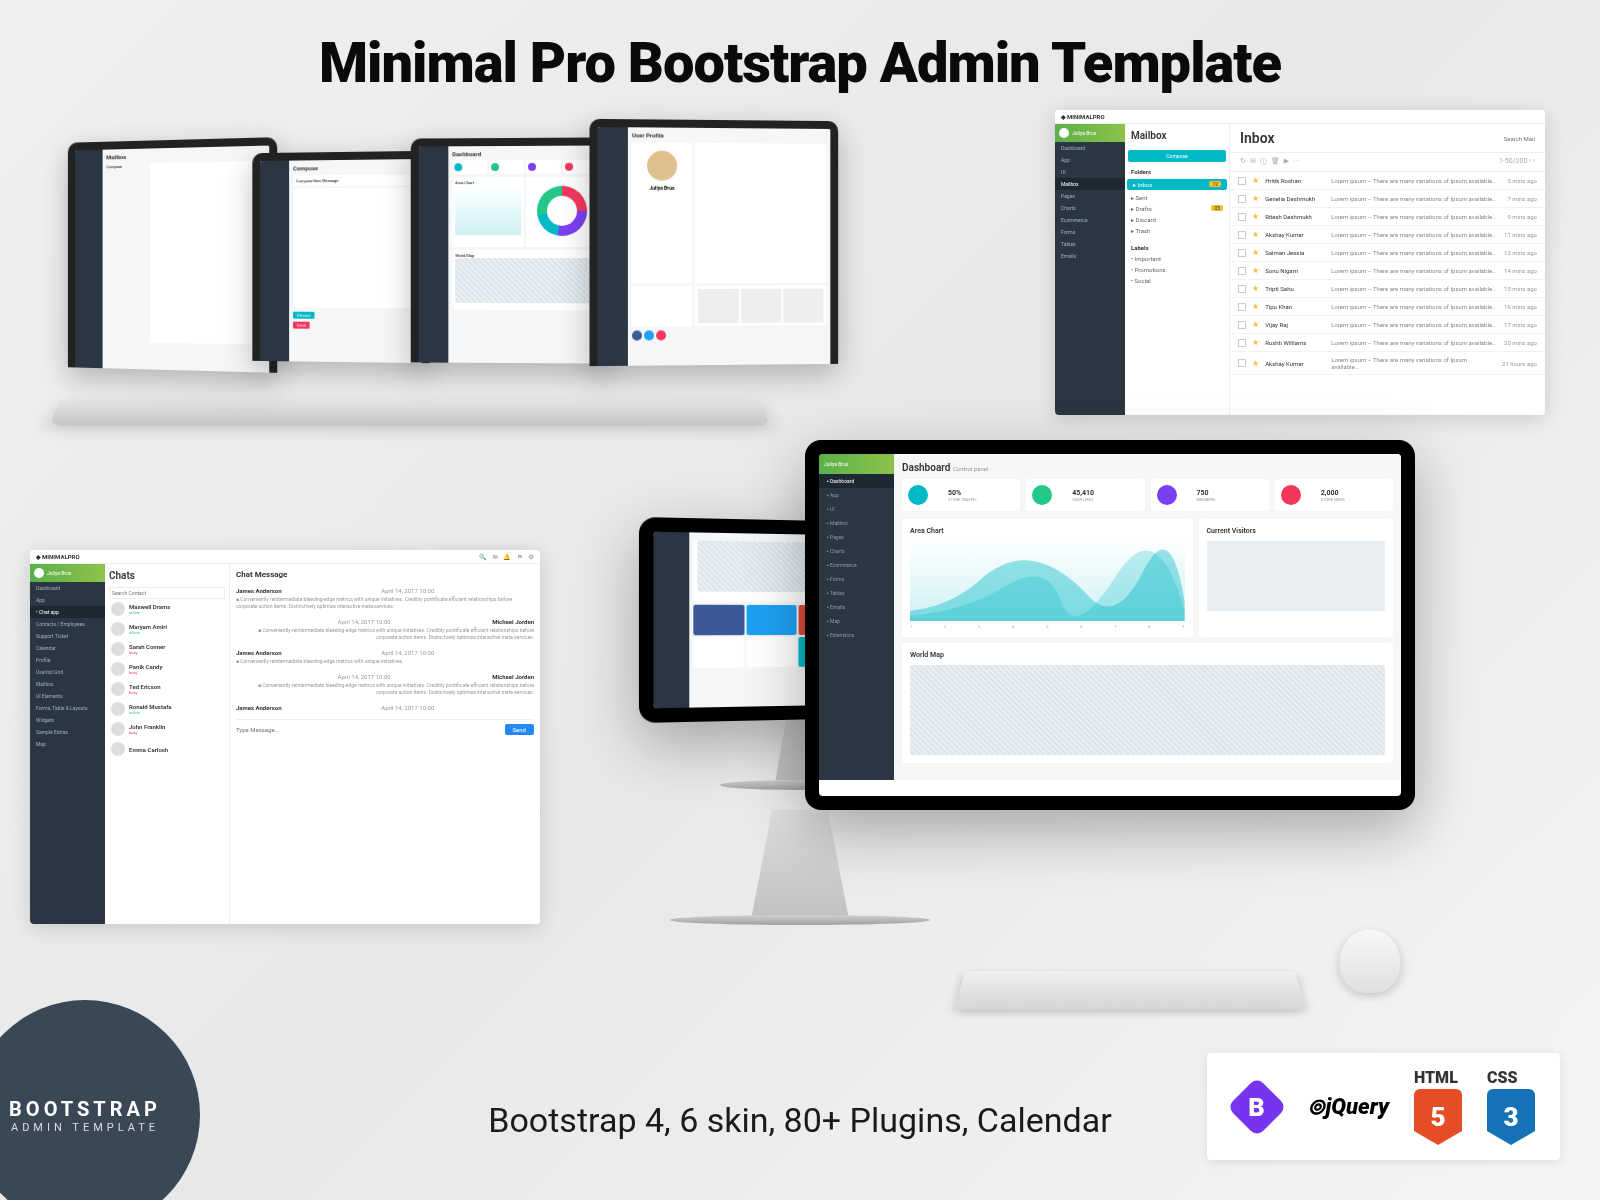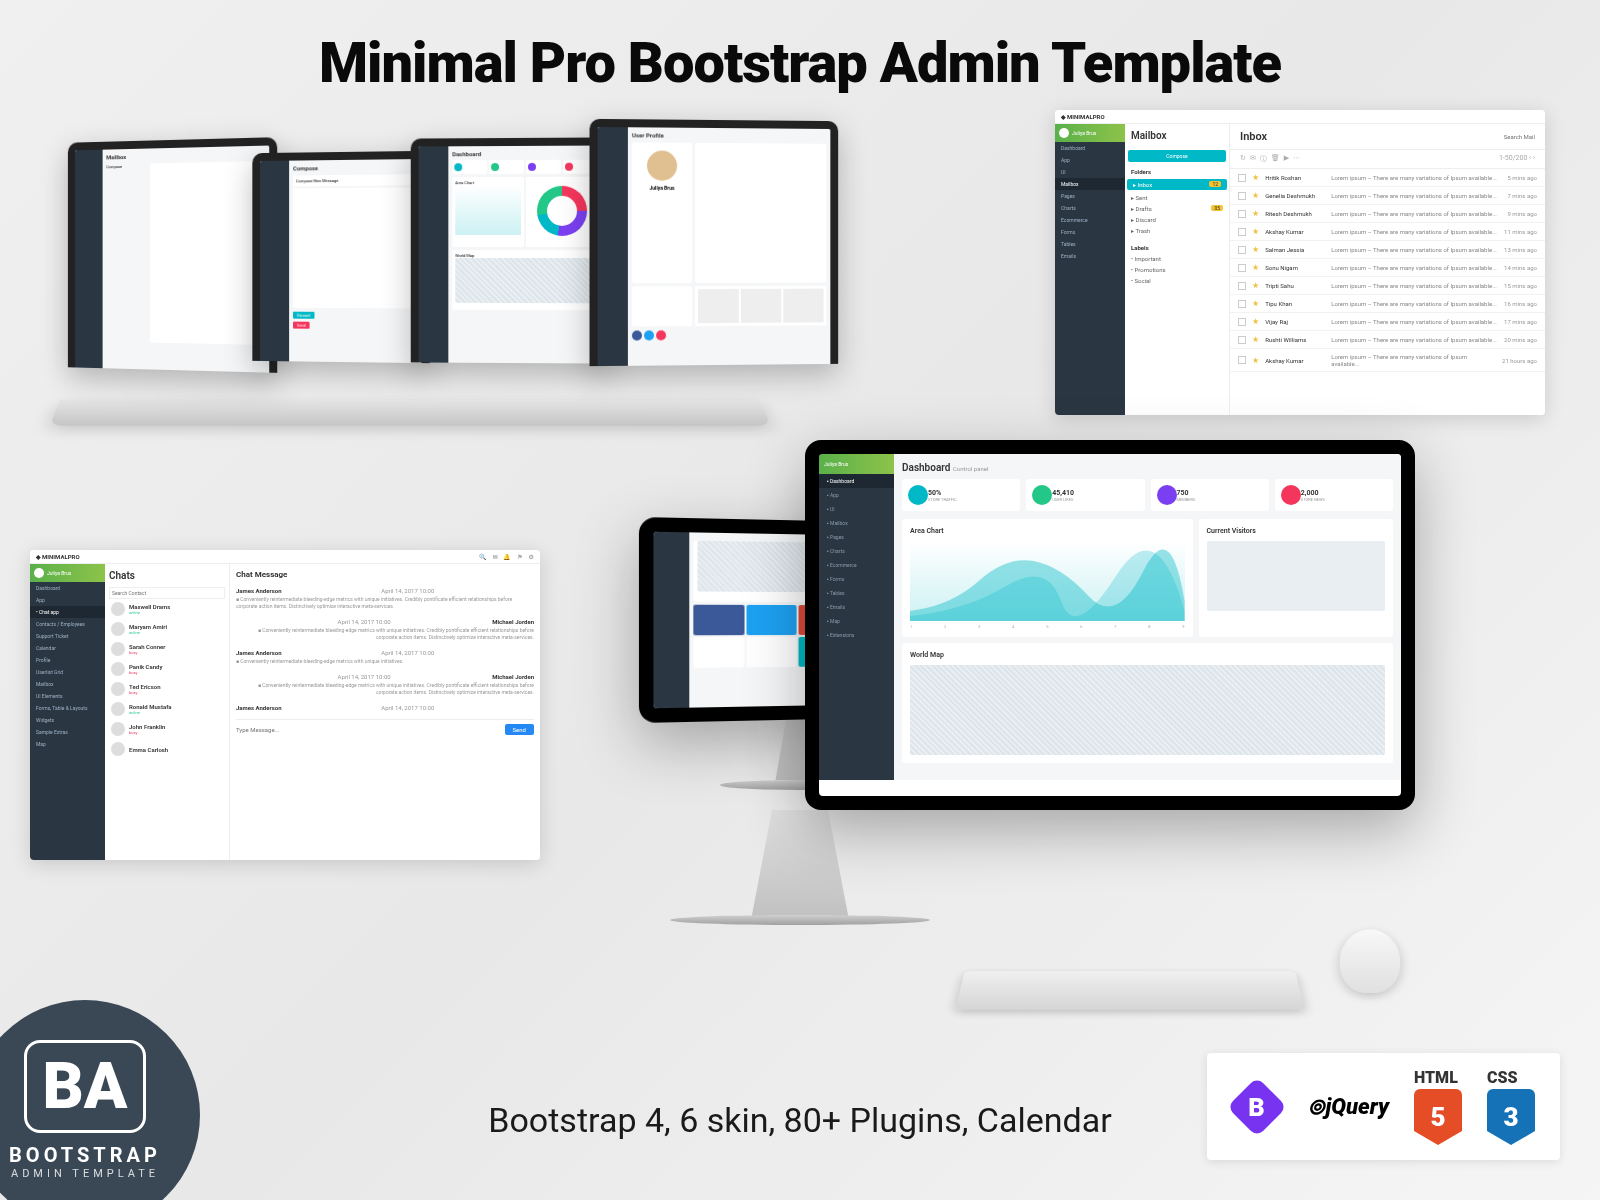--- a/index.html
+++ b/index.html
@@ -39,21 +39,21 @@
 .mock.mailbox .mid .fold.act{background:#01b8c6;color:#fff;border-radius:2px;margin:2px}
 .mock.mailbox .list{flex:1;background:#fff}
 .mock.mailbox .list .lr{display:flex;padding:4px 8px;border-bottom:1px solid #f2f2f2;align-items:center;gap:6px;font-size:6px}
 .mock.mailbox .list .lr .cb{width:8px;height:8px;border:1px solid #ccc}
 .mock.mailbox .list .lr .st{color:#f0c040;font-size:8px}
 .mock.mailbox .list .lr .nm{width:60px;color:#333}
 .mock.mailbox .list .lr .sub{flex:1;color:#888}
 .mock.mailbox .list .lr .tm{color:#999}
 
 
-.mock.chat{top:550px;left:30px;width:510px;height:310px}
+.mock.chat{top:550px;left:30px;width:510px;height:374px}
 .mock.chat .row{height:calc(100% - 14px)}
 .mock.chat .sb{width:75px}
 .mock.chat .contacts{width:125px;background:#fff;border-right:1px solid #eee;padding:4px}
 .mock.chat .ct{display:flex;align-items:center;gap:4px;padding:3px 2px}
 .mock.chat .ct .av{width:14px;height:14px;border-radius:50%;background:#ddd}
 .mock.chat .msgs{flex:1;background:#fff;padding:6px}
 .mock.chat .msg{margin-bottom:8px}
 .mock.chat .msg .mh{display:flex;justify-content:space-between;font-size:6px;font-weight:700;color:#333}
 .mock.chat .msg .mb{font-size:5px;color:#999;margin-top:2px;line-height:1.4}
 .mock.chat .send{background:#2489f4;color:#fff;padding:2px 8px;font-size:6px;border-radius:2px;float:right}
@@ -69,21 +69,21 @@
 .imac{position:absolute;background:#000;border-radius:16px;padding:14px;box-shadow:0 20px 60px rgba(0,0,0,0.3)}
 .imac .scr{background:#fff;width:100%;height:100%;border-radius:4px;overflow:hidden;font-size:6px}
 .imac-stand{position:absolute;width:140px;height:110px;background:linear-gradient(#e0e0e0,#c0c0c0);clip-path:polygon(30% 0,70% 0,85% 100%,15% 100%);left:50%;transform:translateX(-50%)}
 .imac-foot{position:absolute;width:260px;height:10px;background:linear-gradient(#d0d0d0,#a0a0a0);border-radius:50%;left:50%;transform:translateX(-50%)}
 
 .imac.big{top:440px;right:185px;width:610px;height:370px;z-index:5}
 .imac.big .scr .row{display:flex;height:100%}
 .imac.big .dsb{width:75px;background:#2a3642}
 .imac.big .dmain{flex:1;background:#f4f6f8;padding:8px}
 .stats{display:flex;gap:6px;margin-bottom:8px}
-.stat{flex:1;background:#fff;border-radius:3px;padding:6px;display:flex;align-items:center;gap:0}
+.stat{flex:1;background:#fff;border-radius:3px;padding:6px;display:flex;align-items:center;gap:20px}
 .stat .ic{width:20px;height:20px;border-radius:50%}
 .stat .ic.c1{background:#01b8c6}.stat .ic.c2{background:#23c788}.stat .ic.c3{background:#7b3ff2}.stat .ic.c4{background:#f5365c}
 .stat .v{font-size:7px;font-weight:700;color:#333}
 .stat .l{font-size:4px;color:#999}
 .panels{display:flex;gap:6px}
 .panel{background:#fff;border-radius:3px;padding:8px}
 .panel .pt{font-size:7px;font-weight:600;color:#333;margin-bottom:6px}
 .area-chart{height:80px;position:relative;background:linear-gradient(to top,rgba(1,184,198,0.2),transparent)}
 .area-chart svg{width:100%;height:100%}
 .donut{width:80px;height:80px;border-radius:50%;background:conic-gradient(#f5365c 0 90deg,#7b3ff2 90deg 190deg,#01b8c6 190deg 260deg,#23c788 260deg 360deg);display:flex;align-items:center;justify-content:center;margin:0 auto}
@@ -243,21 +243,21 @@
         </div>
       <div class="fold" style="font-weight:700;color:#333;margin-top:6px">Labels</div>
       <div id="mb-labels">
           <div class="fold">• Important</div>
           <div class="fold">• Promotions</div>
           <div class="fold">• Social</div>
         </div>
     </div>
     <div class="list">
       <div style="display:flex;justify-content:space-between;padding:6px 10px;border-bottom:1px solid #eee">
-        <span style="font-size:11px;font-weight:600;color:#333">Inbox</span>
+        <span style="font-size:14px;font-weight:600;color:#333">Inbox</span>
         <input style="border: none; font-size: 6px; text-align: right; outline: none; color: rgb(153, 153, 153);" placeholder="Search Mail">
       </div>
       <div style="display:flex;gap:4px;padding:4px 10px;border-bottom:1px solid #eee;color:#aaa;font-size:7px">
         <span>↻</span>
           <span>✉</span>
           <span>ⓘ</span>
           <span>🗑</span>
           <span>▶</span>
           <span>⋯</span>
         <span style="margin-left:auto">1-50/200 ‹ ›</span>
@@ -610,21 +610,20 @@
     </div>
   </div>
 </div>
 <div class="imac-stand" style="top:810px;right:410px;z-index:4"></div>
 <div class="imac-foot" style="top:915px;right:360px;z-index:4"></div>
 
 <div class="kbd"></div>
 <div class="mouse"></div>
 
 <div class="badge-logo">
-  <div class="ba">BA</div>
   <div class="t1">BOOTSTRAP</div>
   <div class="t2">ADMIN TEMPLATE</div>
 </div>
 
 <div class="subtitle">Bootstrap 4, 6 skin, 80+ Plugins, Calendar</div>
 
 <div class="tech-logos">
   <div class="logo-bs">
       <span>B</span>
     </div>

